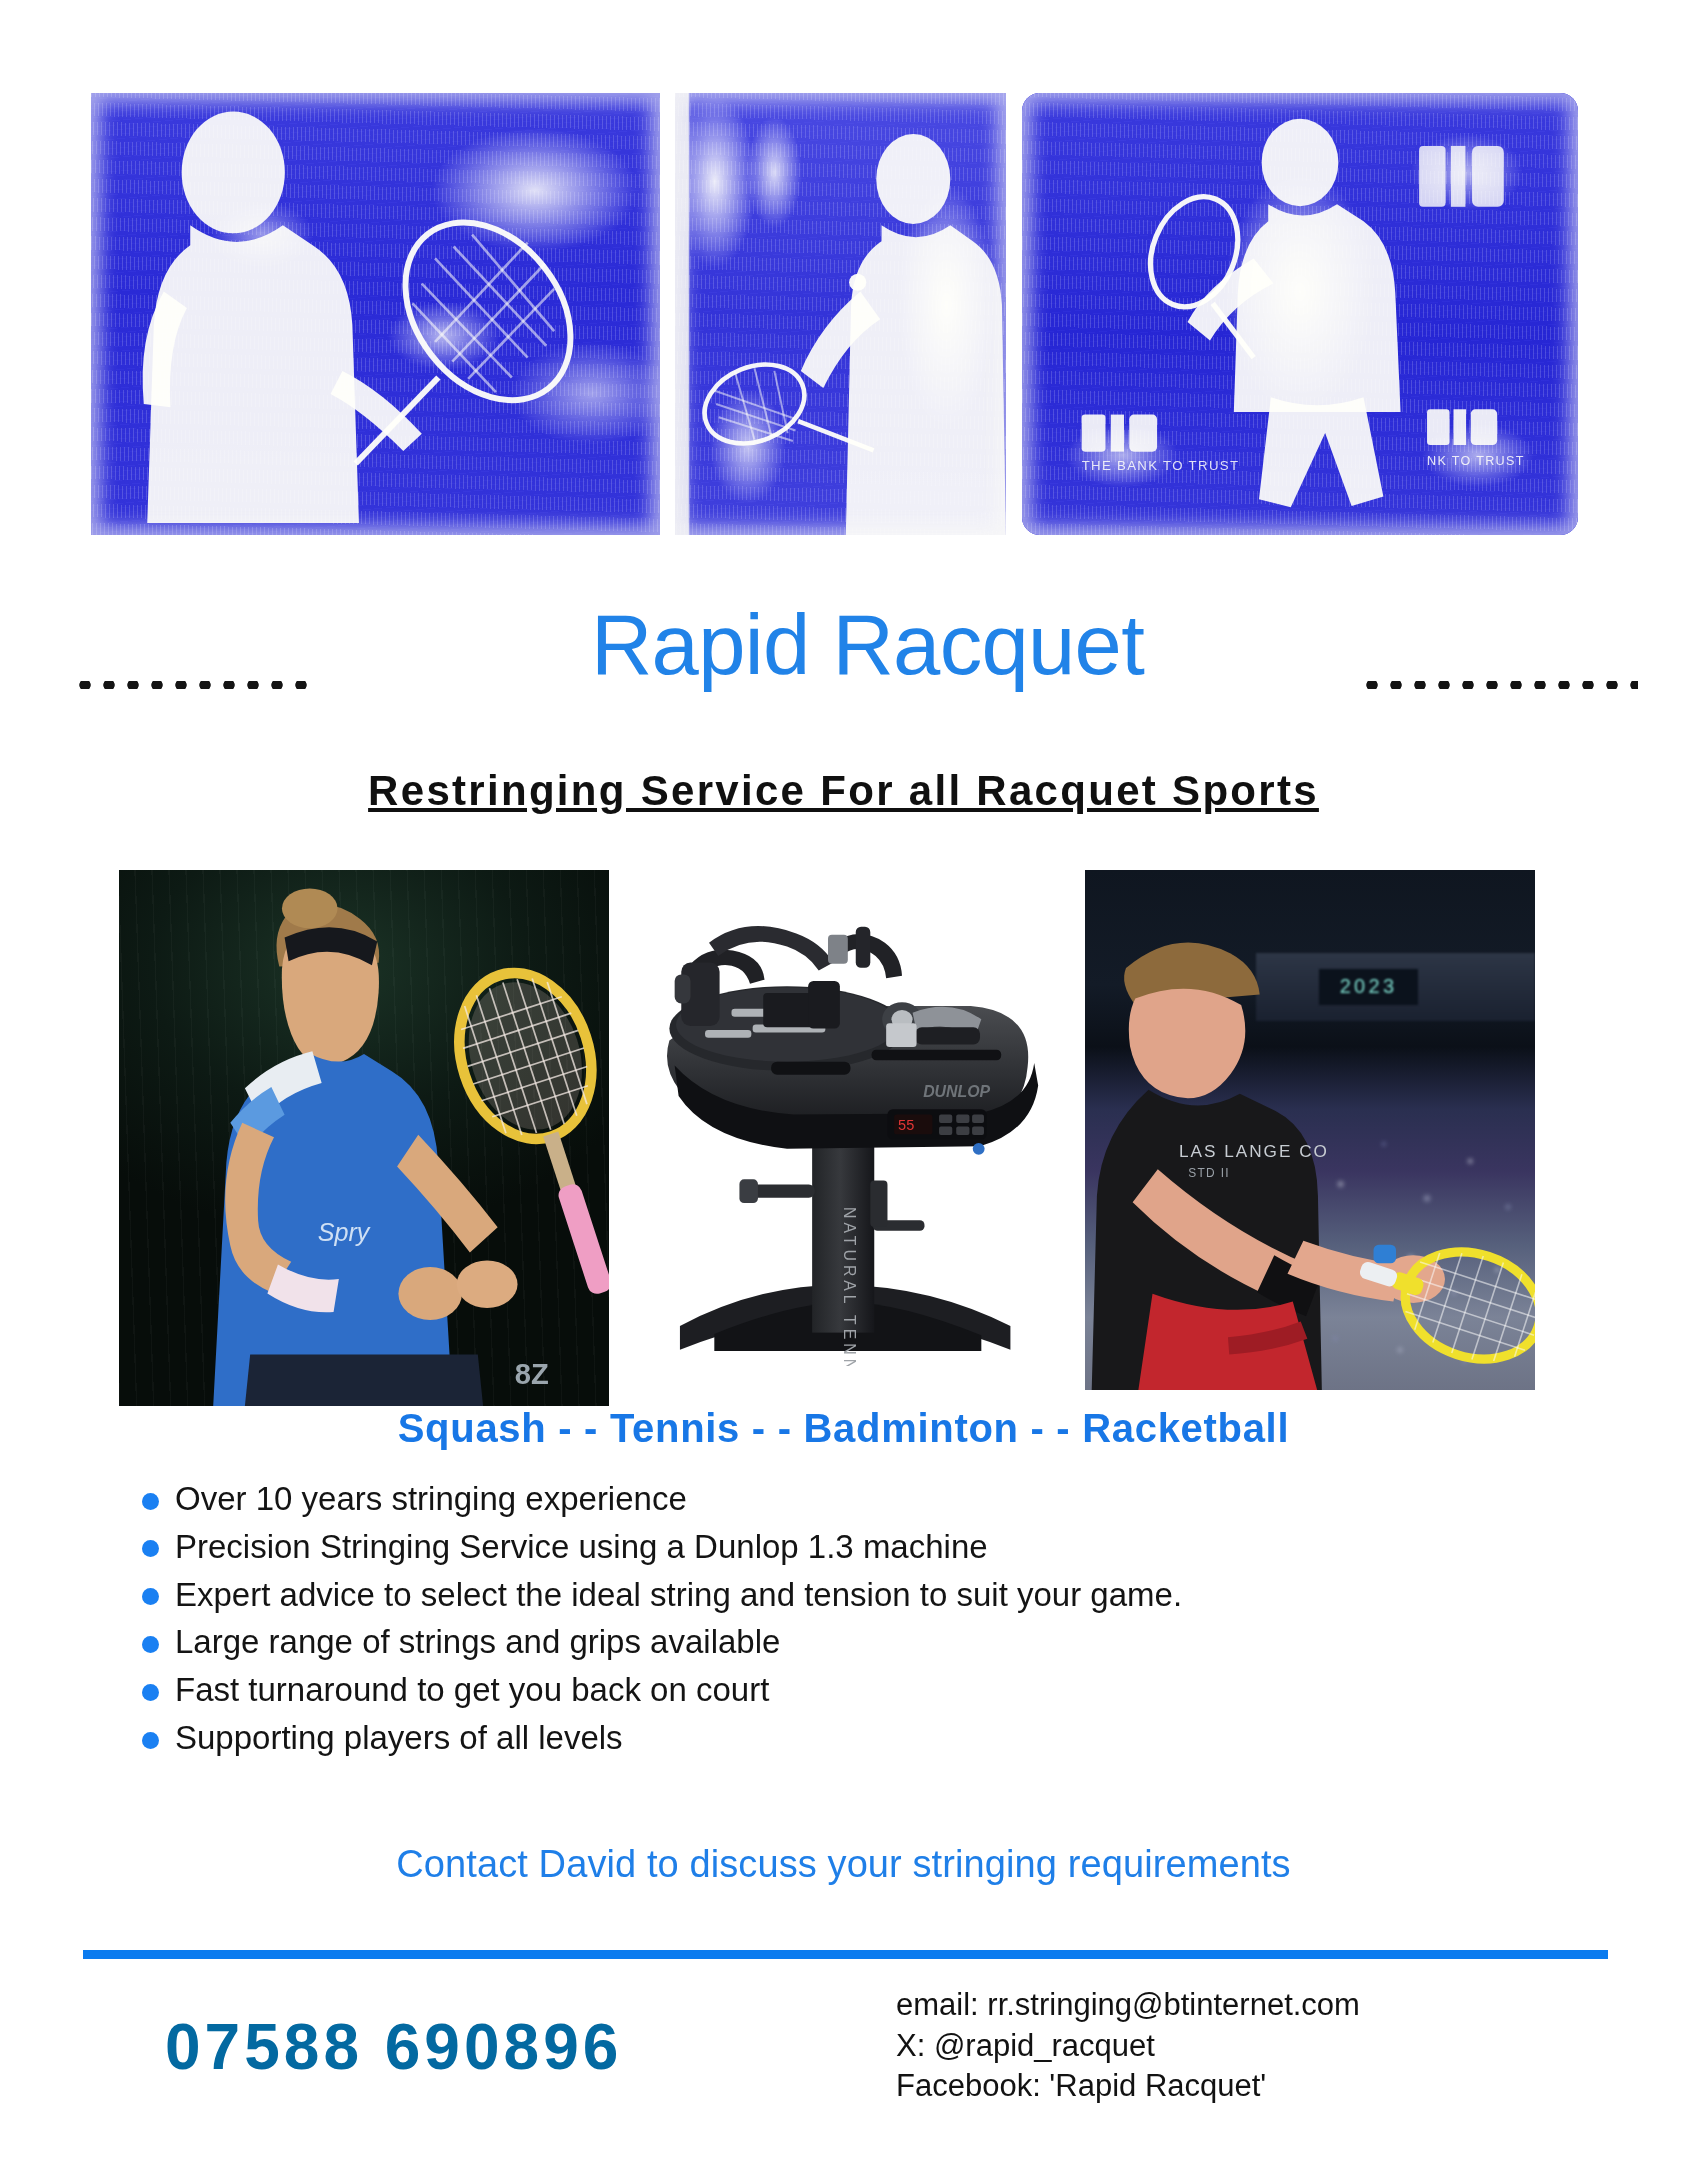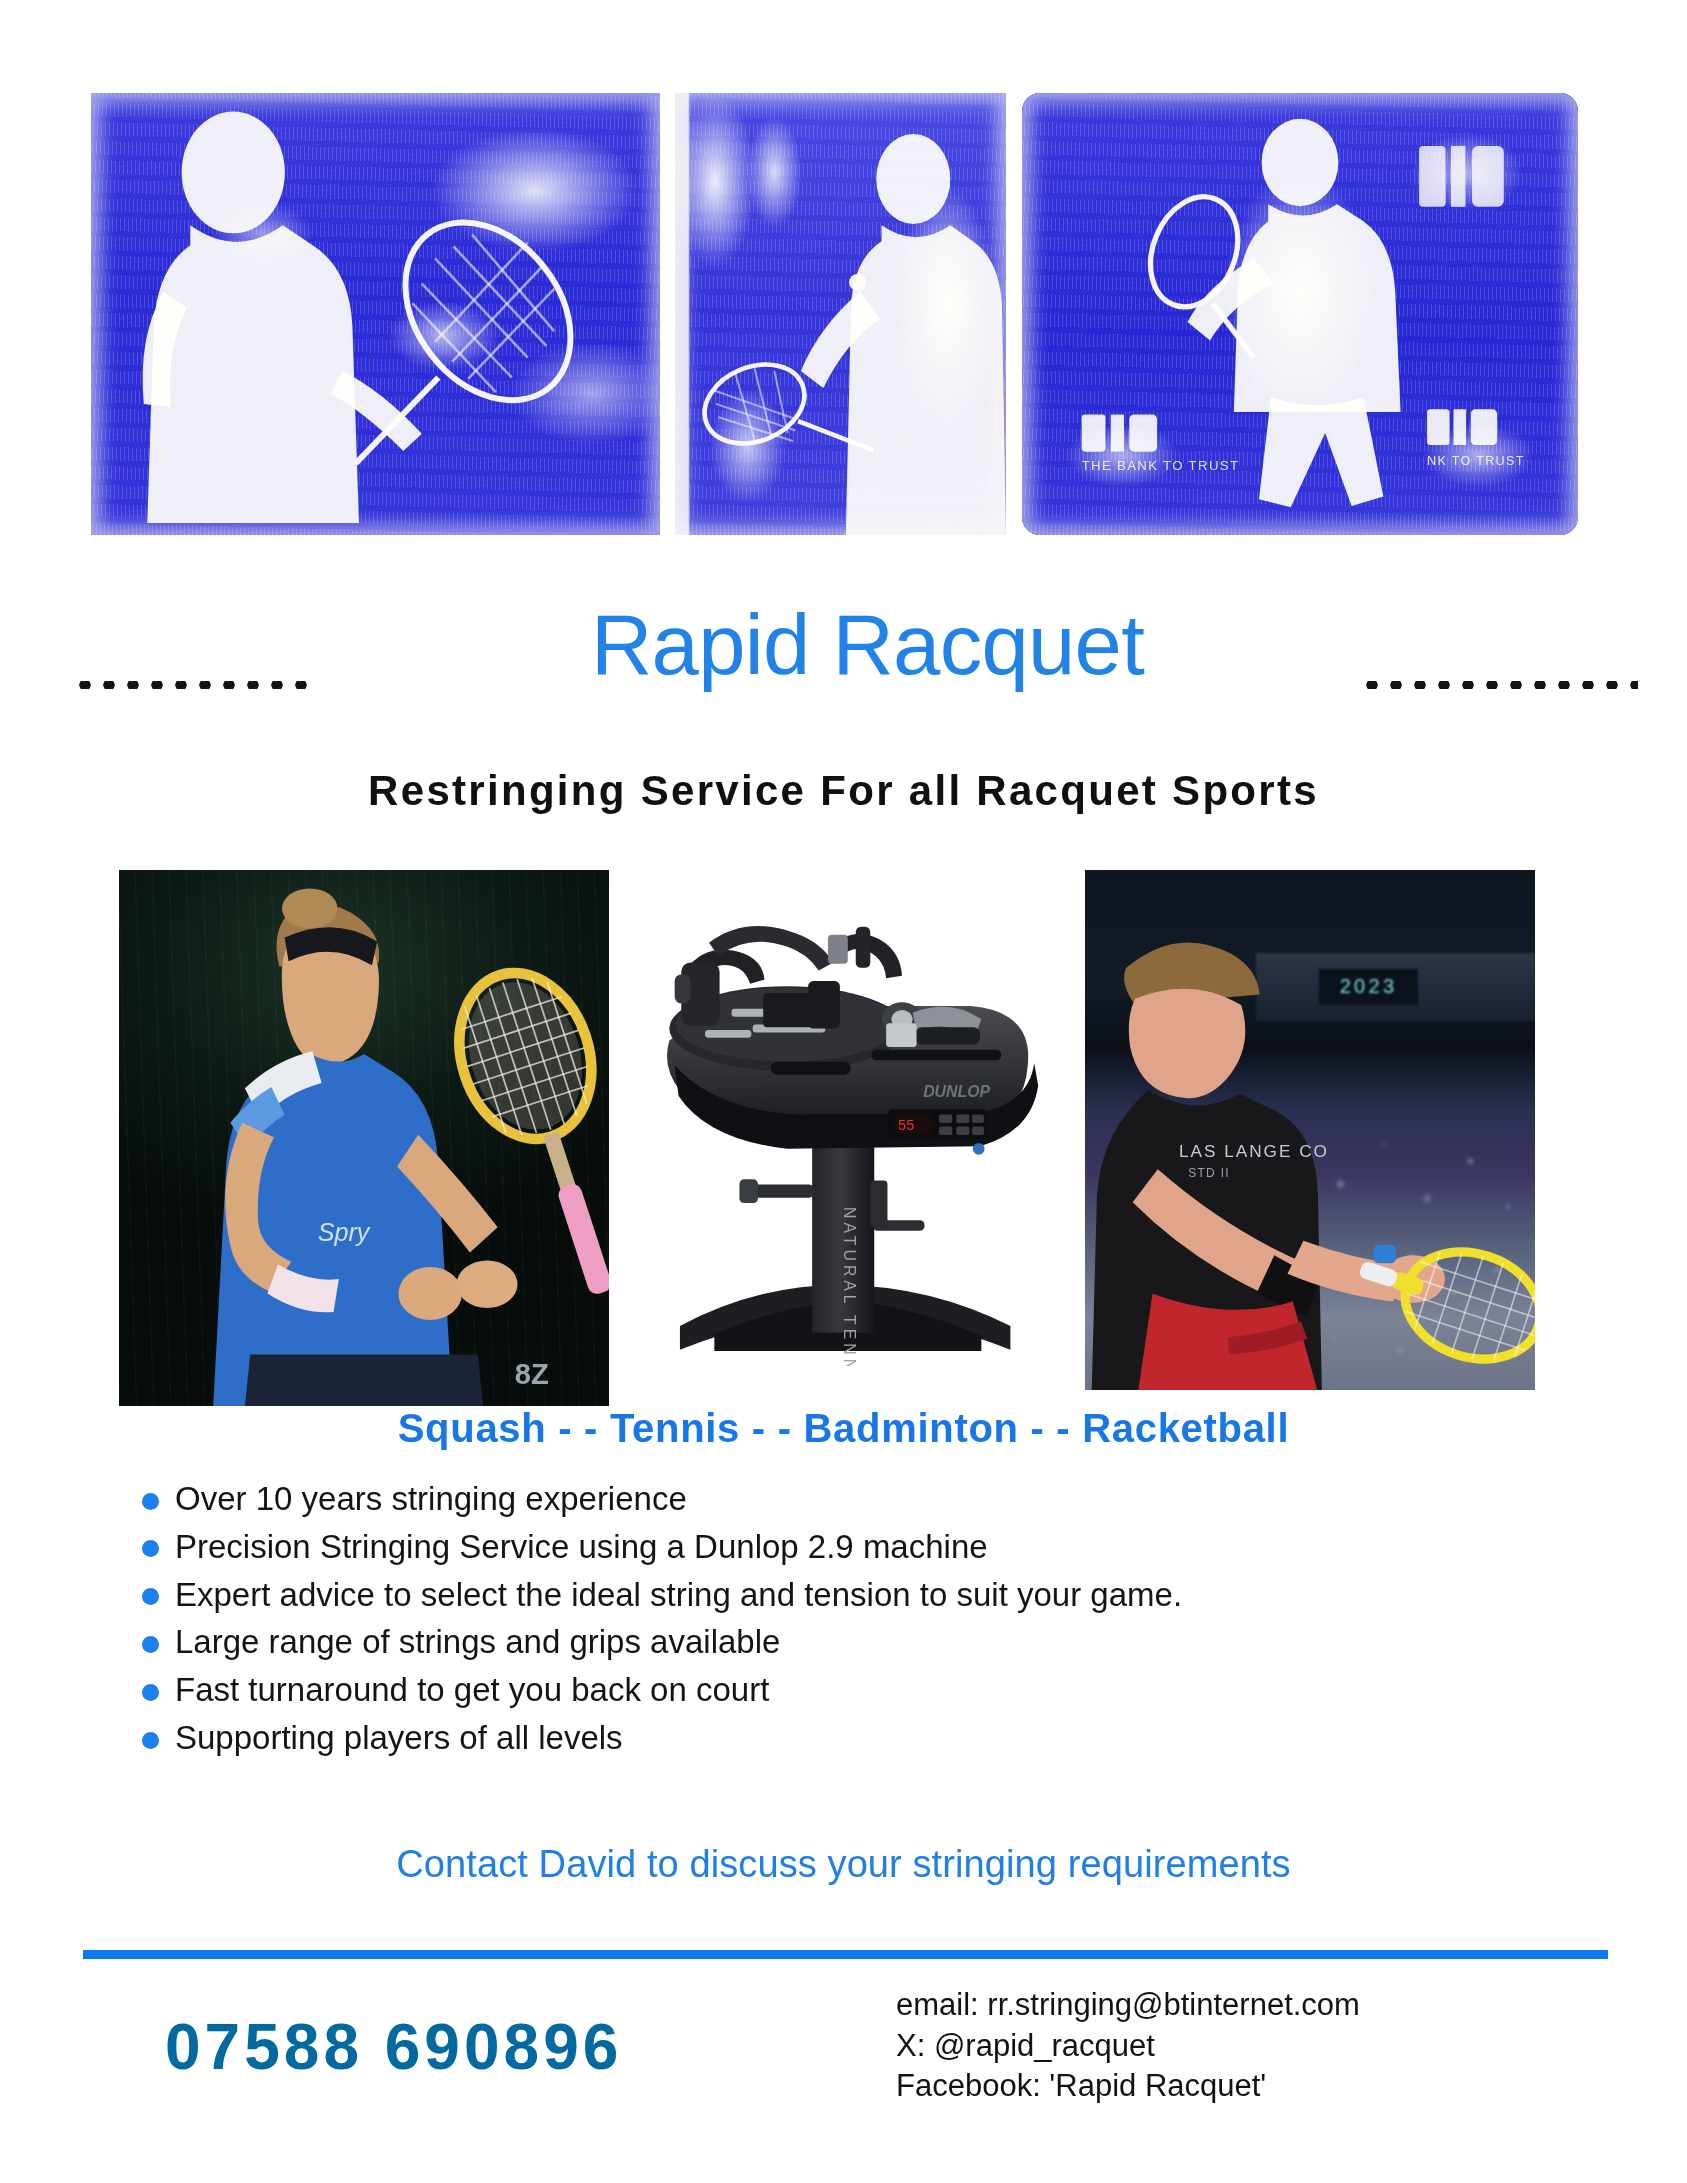--- a/index.html
+++ b/index.html
@@ -114,20 +114,21 @@
 
   .tagline {
     position: absolute;
     left: 0; top: 767px;
     width: 1687px;
     text-align: center;
     font-size: 42px;
     font-weight: bold;
     letter-spacing: 2.3px;
     color: #101010;
+    text-decoration: underline;
   }
 
   
   .mid-photos { position: absolute; left: 0; top: 850px; width: 1687px; height: 543px; }
 
   .photo {
     position: absolute;
     overflow: hidden;
   }
   .photo-left  { left: 119px;  top: 0;   width: 490px;  height: 536px; margin-top: 20px; }
@@ -546,21 +547,21 @@
 
 <div class="sports-line">Squash - - Tennis - - Badminton - - Racketball</div>
 
 <div class="bullets">
   <div class="bullet-item">
     <span class="bullet-dot"></span>
     <span>Over 10 years stringing experience</span>
   </div>
   <div class="bullet-item">
     <span class="bullet-dot"></span>
-    <span>Precision Stringing Service using a Dunlop 2.9 machine</span>
+    <span>Precision Stringing Service using a Dunlop 1.3 machine</span>
   </div>
   <div class="bullet-item">
     <span class="bullet-dot"></span>
     <span>Expert advice to select the ideal string and tension to suit your game.</span>
   </div>
   <div class="bullet-item">
     <span class="bullet-dot"></span>
     <span>Large range of strings and grips available</span>
   </div>
   <div class="bullet-item">

